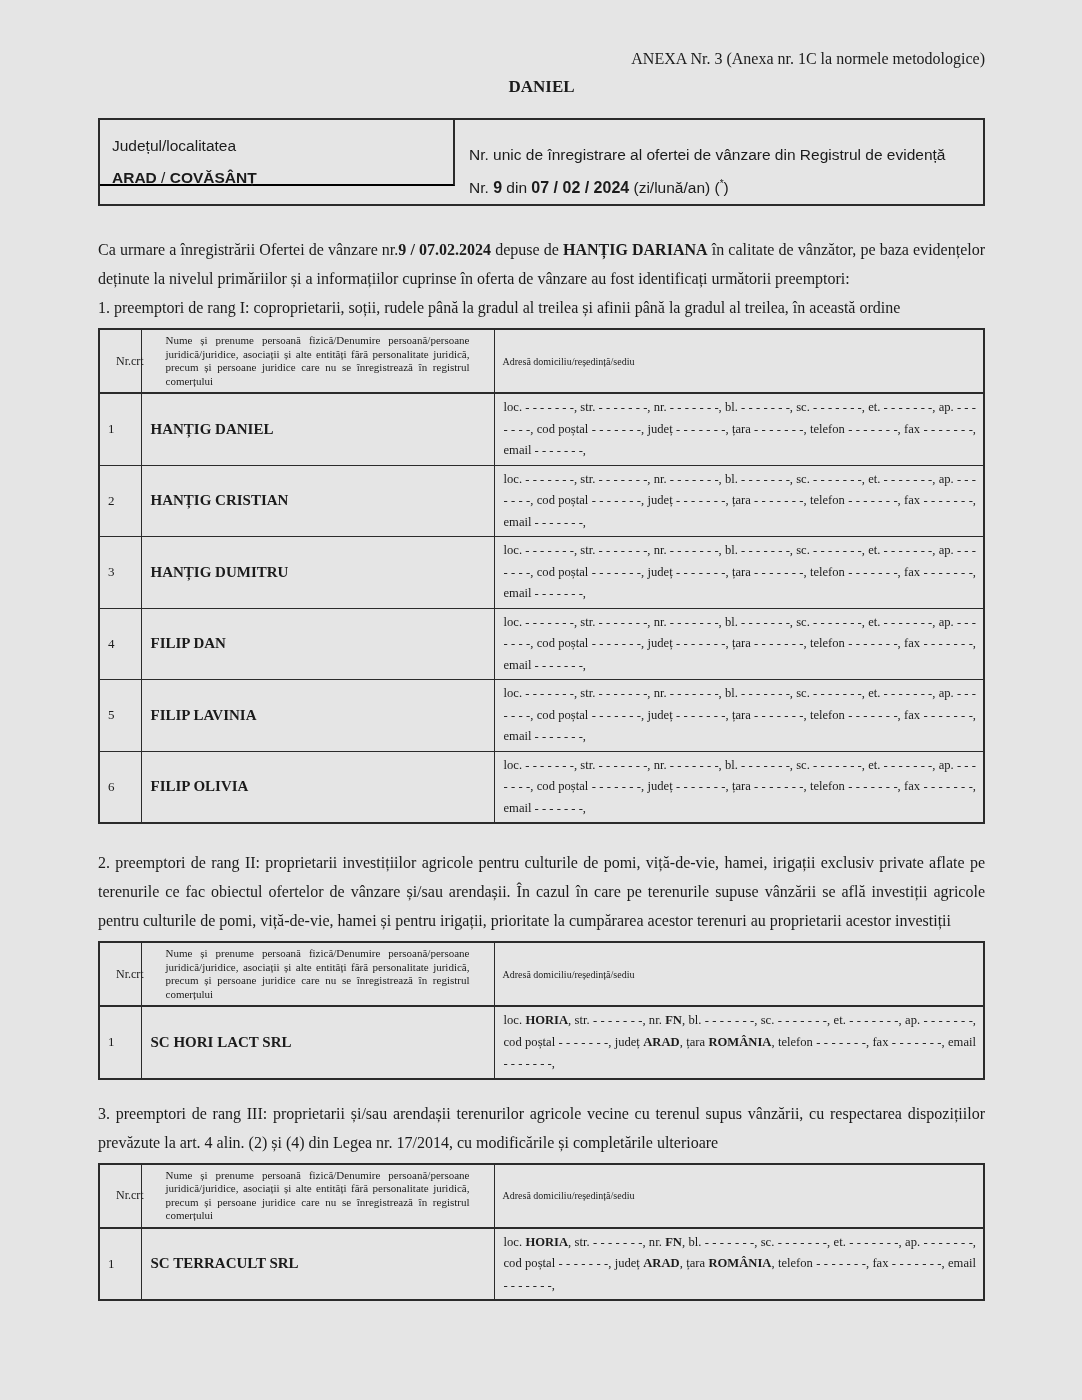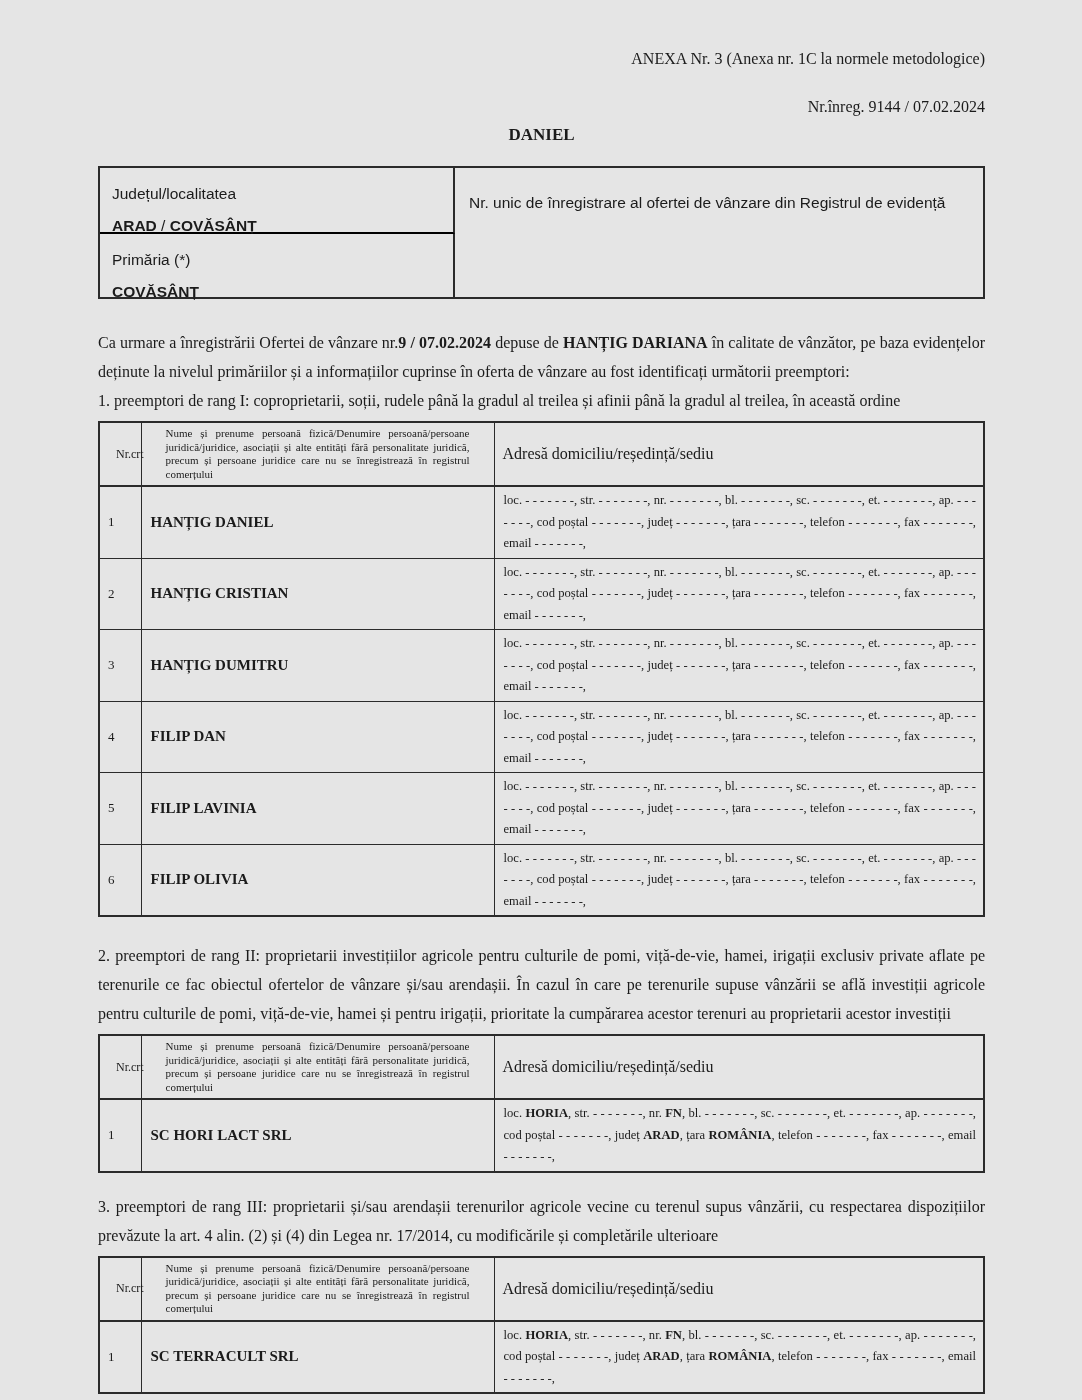--- a/index.html
+++ b/index.html
@@ -57,49 +57,45 @@
     border-collapse:collapse;table-layout:fixed;
     border:2px solid #2b2b2b;
   }
   .ptable td,.ptable th{border:1px solid #2b2b2b;vertical-align:middle;}
   .ptable thead th{border-bottom:2px solid #2b2b2b;font-weight:normal;}
   col.c-num{width:42px;}
   col.c-name{width:353px;}
   col.c-addr{width:auto;}
   .th-num{font-size:12px;text-align:center;padding:16px;}
   .th-name{font-size:11px;line-height:13.5px;text-align:justify;padding:4px 24px;}
-  .th-addr{font-size:16px;text-align:left;padding:4px 8px;}
+  .th-addr{font-size:10px;text-align:left;padding:4px 8px;}
   .td-num{font-size:13px;text-align:left;padding:2px 2px 2px 8px;}
   .td-name{font-size:15px;font-weight:bold;padding:2px 4px 2px 9px;}
   .td-addr{font-size:12.6px;line-height:21.5px;text-align:justify;padding:3px 7px 3px 9px;}
   .ptable tbody tr{height:65px;}
   .mt2{margin-top:6px;}
 </style>
 </head>
 <body>
 
 <div class="page">
   <div class="content">
 
     <div class="hdr-right anexa">ANEXA Nr. 3 (Anexa nr. 1C la normele metodologice)</div>
-    <div class="hdr-right nreg">Nr.înreg. 9144 / 07.02.2024</div>
 
     <div class="doc-title">DANIEL</div>
 
     <div class="info-box">
       <div class="info-left-top">
         <span>Județul/localitatea</span><br>
         <b>ARAD</b><span> / </span><b>COVĂSÂNȚ</b>
       </div>
       <div class="info-right">
         <p class="just">Nr. unic de înregistrare al ofertei de vânzare din Registrul de evidență</p>
-      </div>
-      <div class="info-left-bottom">
-        <span>Primăria (*)</span><br>
-        <b>COVĂSÂNȚ</b>
+        <p class="just"><span>Nr. </span><span class="info-value">9</span><span> din </span><span class="info-value">07 / 02 / 2024</span><span> (zi/lună/an) (</span><sup>*</sup><span>)</span></p>
       </div>
     </div>
 
     <p class="para intro"><span>Ca urmare a înregistrării Ofertei de vânzare nr.</span><b>9 / 07.02.2024</b><span> depuse de </span><b>HANȚIG DARIANA</b><span> în calitate de vânzător, pe baza evidențelor deținute la nivelul primăriilor și a informațiilor cuprinse în oferta de vânzare au fost identificați următorii preemptori:</span></p>
 
     <p class="para rank-label">1. preemptori de rang I: coproprietarii, soții, rudele până la gradul al treilea și afinii până la gradul al treilea, în această ordine</p>
 
     <table class="ptable">
       <colgroup>
           <col class="c-num">

